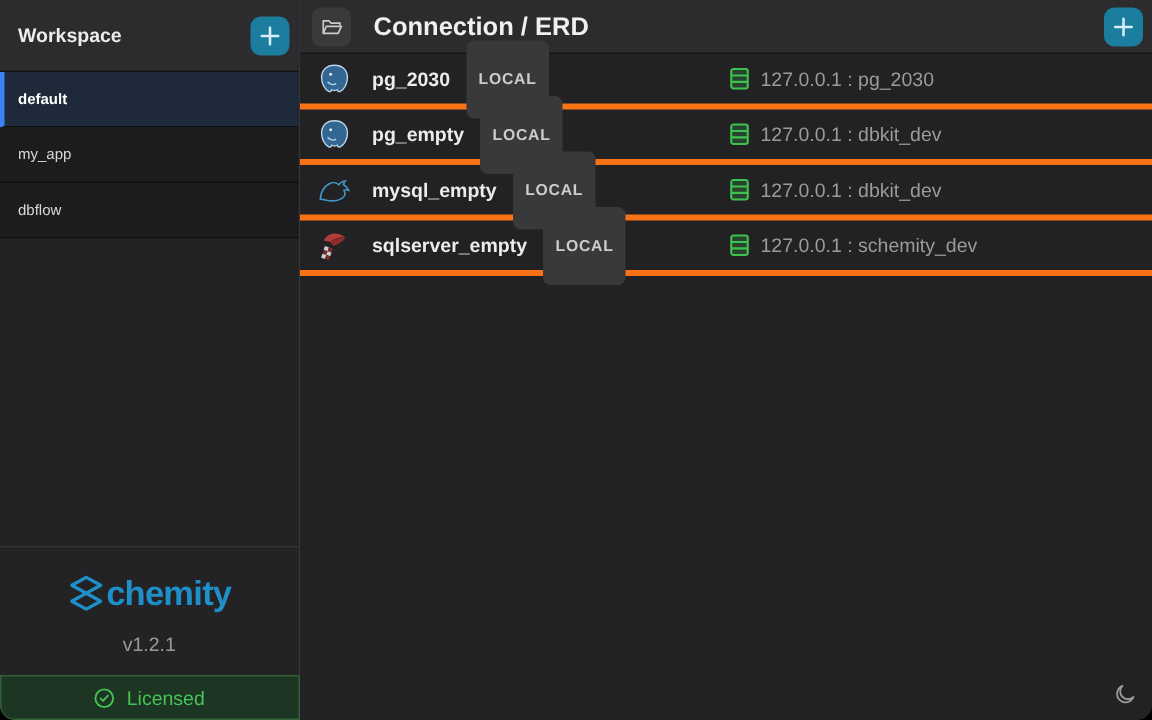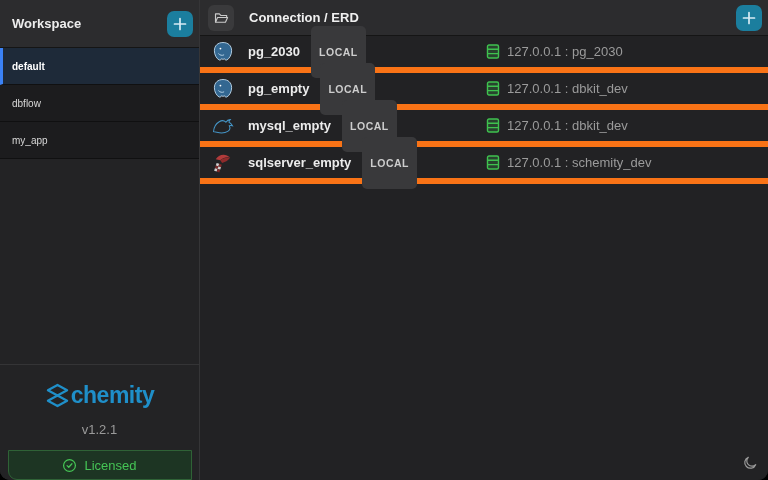--- a/index.html
+++ b/index.html
@@ -17,32 +17,32 @@
   .ws-item{height:37px;display:flex;align-items:center;padding-left:12px;background:#1c1c1e;
            border-bottom:1px solid #101011;color:#d8d8d8;font-size:10px;cursor:pointer;}
   .ws-item[data-selected="true"]{background:#1e2a39;border-left:3px solid #3b82f6;
            padding-left:9px;color:#fff;font-weight:700;}
   .sidebar-spacer{flex:1;background:#232325;}
   .sidebar-footer{border-top:1px solid #343436;background:#232325;display:flex;
                   flex-direction:column;align-items:center;}
   .brand-row{display:flex;align-items:center;margin-top:17px;}
   .brand-text{color:#1f8fc9;font-size:23px;font-weight:700;letter-spacing:-.5px;margin-left:1px;}
   .version{color:#9a9a9a;font-size:13px;margin-top:13px;}
-  .license-bar{width:184px;height:30px;margin-top:13px;background:#1d3523;
+  .license-bar{width:200px;height:30px;margin-top:13px;background:#1d3523;
                border:1px solid #2f6236;border-radius:0 0 0 9px;display:flex;align-items:center;
                justify-content:center;gap:7px;color:#45c455;font-size:13px;cursor:pointer;}
   
   .main{flex:1;display:flex;flex-direction:column;background:#222224;position:relative;}
   .main-header{height:36px;min-height:36px;background:#2c2c2e;display:flex;align-items:center;
                padding:0 6px 0 8px;border-bottom:1px solid #151515;}
   .folder-btn{width:26px;height:26px;border:none;border-radius:6px;background:#3a3a3c;
               display:flex;align-items:center;justify-content:center;cursor:pointer;padding:0;}
-  .main-header .hdr-title{flex:1;color:#f0f0f0;font-size:13px;font-weight:700;margin-left:15px;}
+  .main-header .hdr-title{flex:1;color:#f0f0f0;font-size:17px;font-weight:700;margin-left:15px;}
   .conn-row{height:37px;display:flex;align-items:center;padding-left:10px;
-            border-bottom:6px solid #f97316;cursor:pointer;}
+            border-bottom:4px solid #f97316;cursor:pointer;}
   .row-left{display:flex;align-items:center;width:276px;min-width:276px;}
   .db-icon{width:26px;min-width:26px;height:26px;display:flex;align-items:center;justify-content:center;}
   .db-icon svg{display:none;}
   .conn-row[data-db="postgres"] .icon-postgres{display:block;}
   .conn-row[data-db="mysql"] .icon-mysql{display:block;}
   .conn-row[data-db="sqlserver"] .icon-sqlserver{display:block;}
   .conn-name{color:#ececec;font-size:13px;font-weight:600;margin-left:12px;}
   .badge{background:#39393b;color:#cdcdcd;font-size:10.5px;font-weight:600;letter-spacing:.5px;
          padding:20px 8px;border-radius:5px;margin-left:11px;}
   .row-info{display:flex;align-items:flex-start;gap:7px;color:#9b9b9b;font-size:13px;}
@@ -66,25 +66,25 @@
       </button>
     </div>
 
     <div>
 
         <div class="ws-item" data-selected="true">
           <span>default</span>
         </div>
 
         <div class="ws-item">
+          <span>my_app</span>
+        </div>
+
+        <div class="ws-item">
           <span>dbflow</span>
-        </div>
-
-        <div class="ws-item">
-          <span>my_app</span>
         </div>
 
       </div>
 
     <div class="sidebar-spacer"></div>
 
     <div class="sidebar-footer">
       <div class="brand-row">
         <span style="display:flex">
           <svg width="25" height="25" viewBox="0 0 26 26" fill="none" stroke="#1f8fc9" stroke-width="2.3" stroke-linejoin="round">

